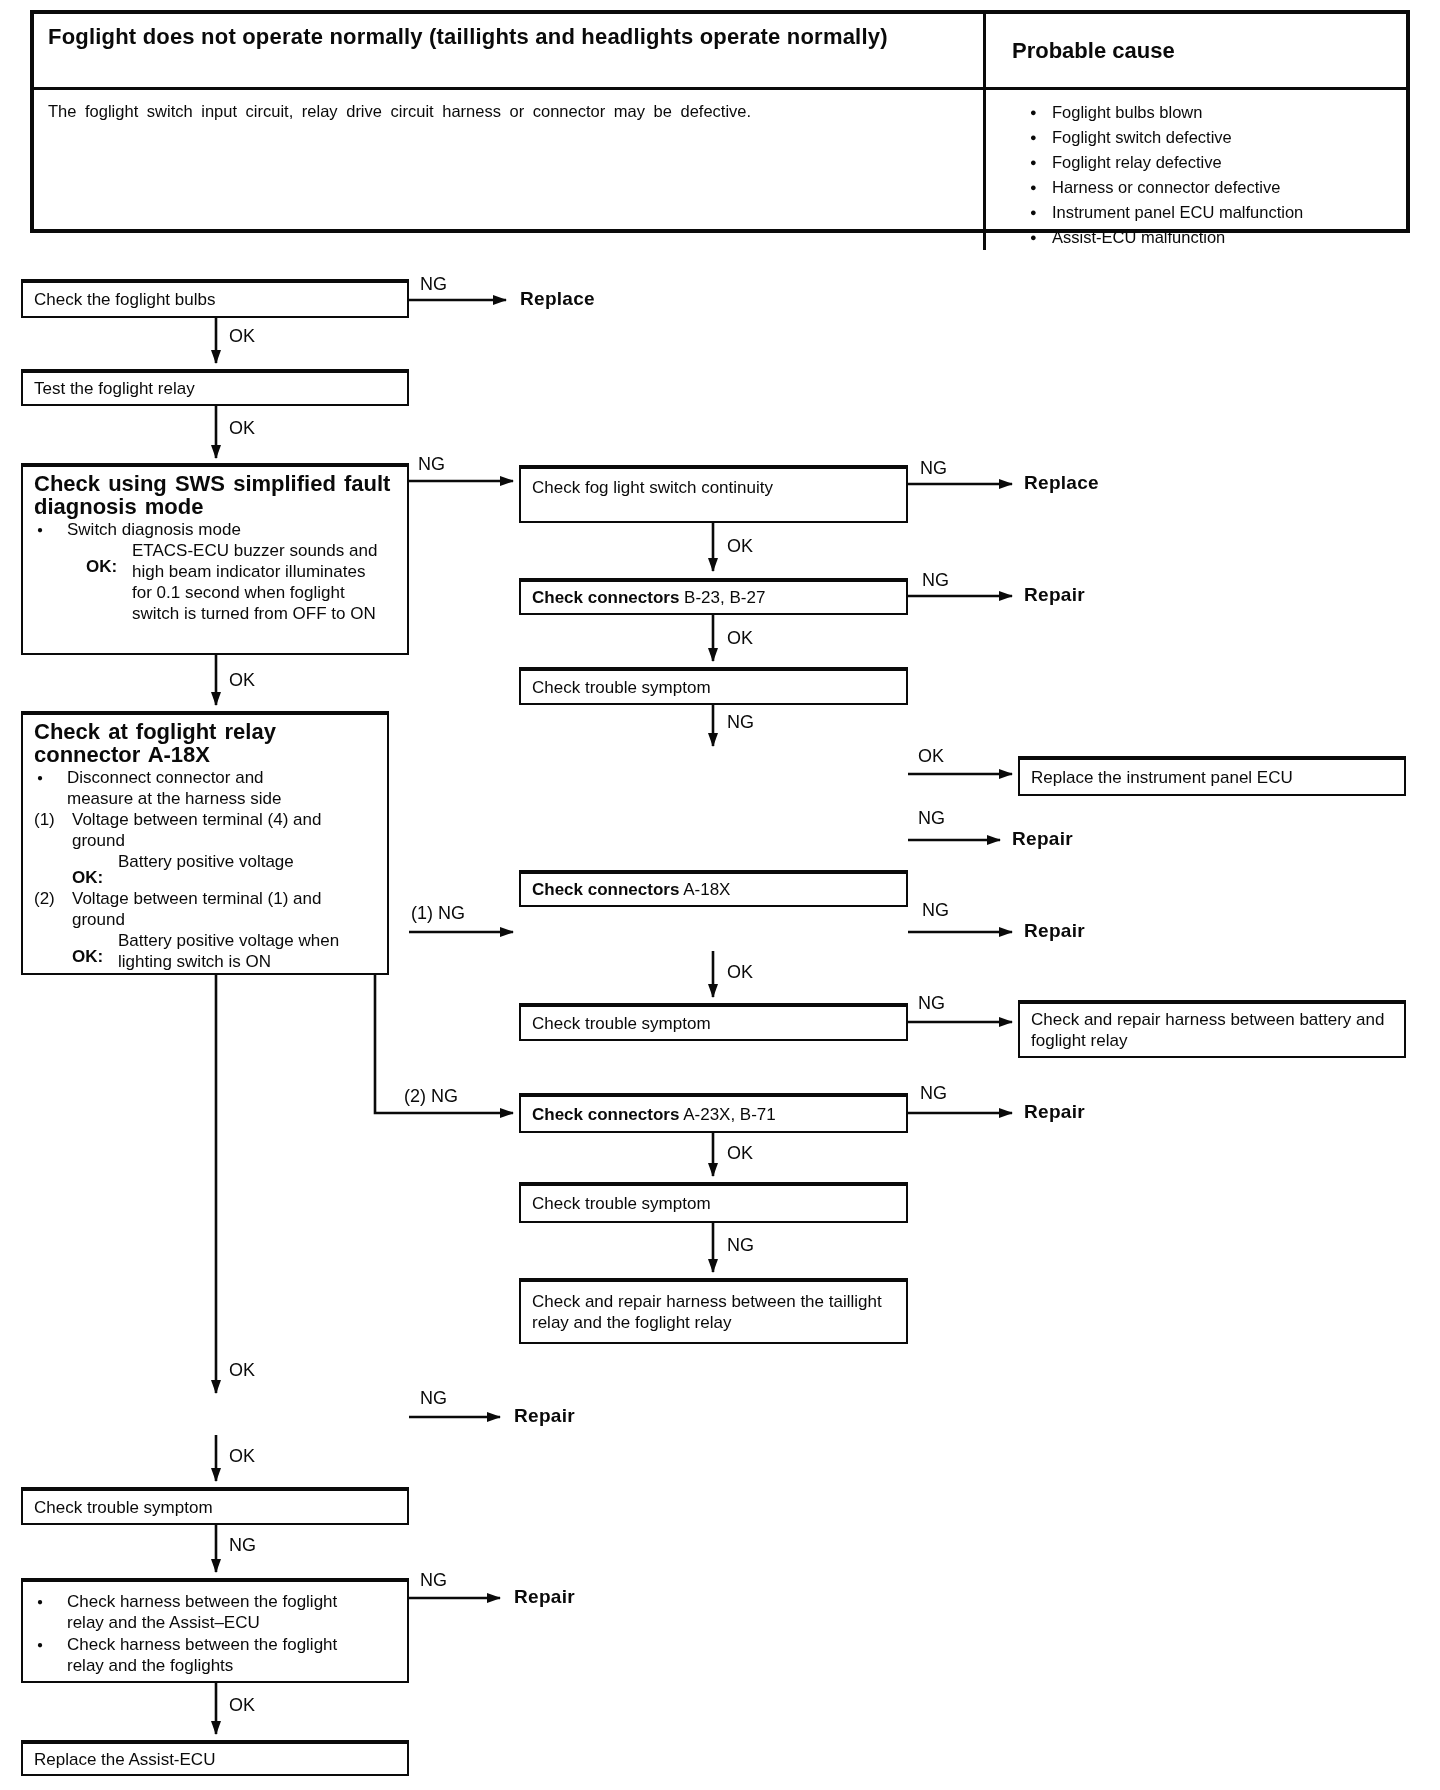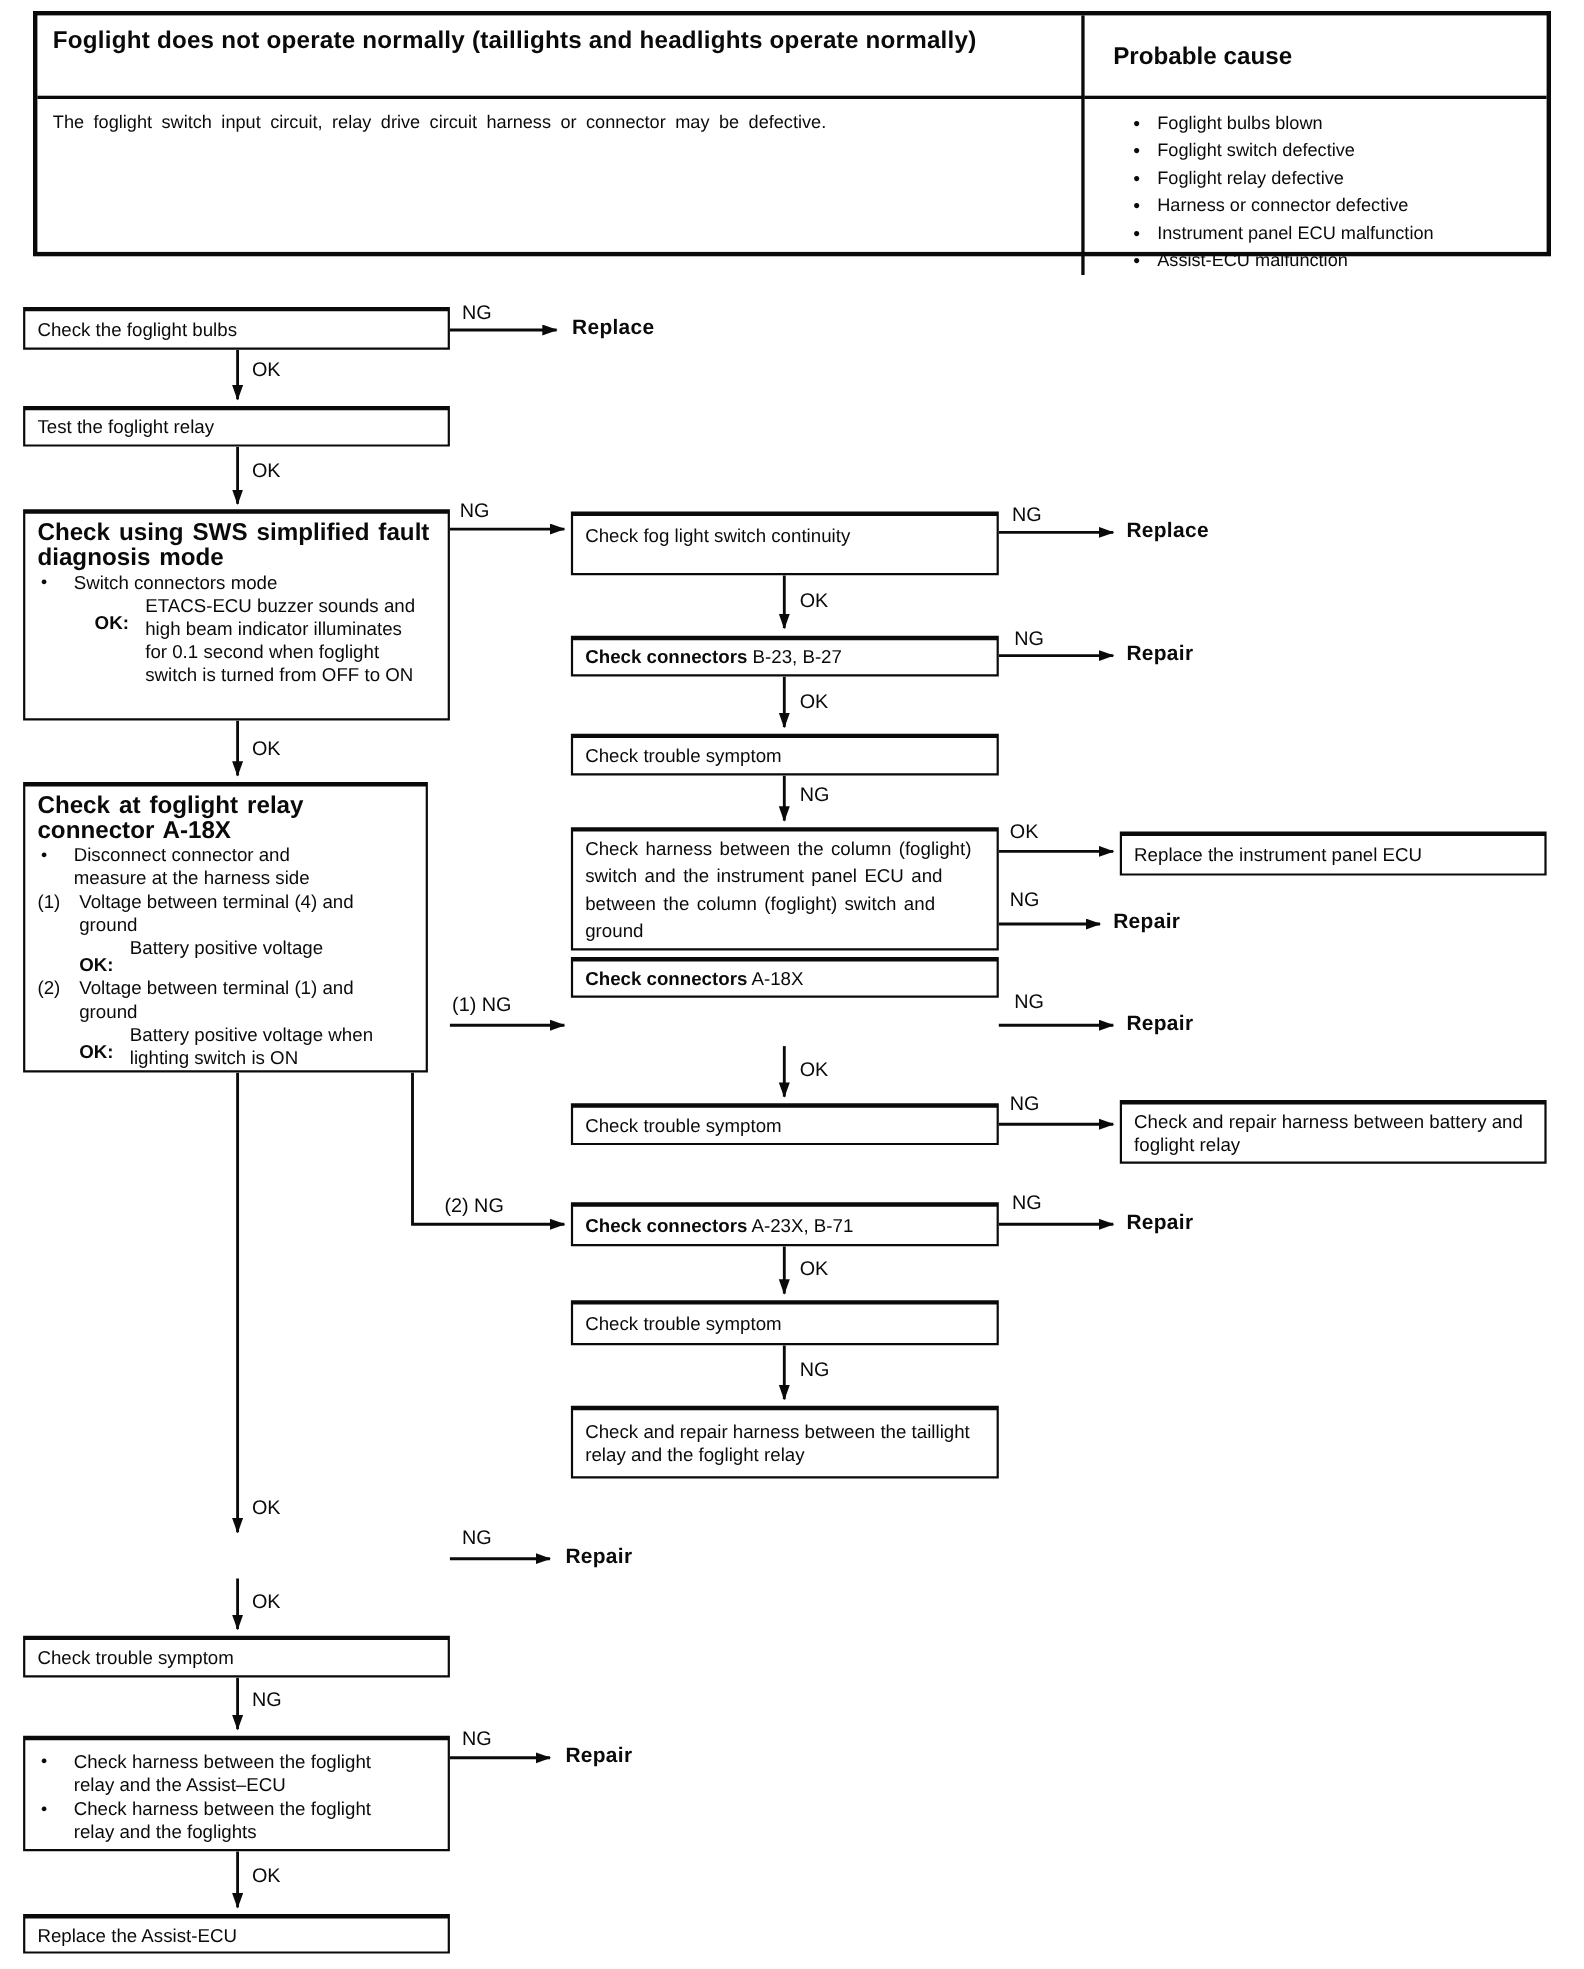--- a/index.html
+++ b/index.html
@@ -114,21 +114,21 @@
   </div>
 
   <div class="box single" style="left:21px;top:369px;width:388px;height:37px">
     <span>Test the foglight relay</span>
   </div>
 
   <div class="box" style="left:21px;top:463px;width:388px;height:192px">
     <div class="btitle">Check using SWS simplified fault diagnosis mode</div>
     <div class="brow">
       <span class="bdot">●</span>
-      <span style="width:300px">Switch connectors mode</span>
+      <span style="width:300px">Switch diagnosis mode</span>
     </div>
     <div class="okrow">
       <span class="okl">OK:</span>
       <span style="width:252px">ETACS-ECU buzzer sounds and high beam indicator illuminates for 0.1 second when foglight switch is turned from OFF to ON</span>
     </div>
   </div>
 
   <div class="box" style="left:21px;top:711px;width:368px;height:264px">
     <div class="btitle">Check at foglight relay connector A-18X</div>
     <div class="brow">
@@ -158,23 +158,20 @@
   </div>
 
   <div class="box single" style="left:519px;top:578px;width:389px;height:37px">
     <span><span class="bld">Check connectors</span><span> B-23, B-27</span></span>
   </div>
 
   <div class="box single" style="left:519px;top:667px;width:389px;height:38px">
     <span>Check trouble symptom</span>
   </div>
 
-  <div class="box single" style="left:519px;top:752px;width:389px;height:112px;line-height:25px;word-spacing:2px">
-    <span>Check harness between the column (foglight) switch and the instrument panel ECU and between the column (foglight) switch and ground</span>
-  </div>
 
   <div class="box single" style="left:519px;top:870px;width:389px;height:37px">
     <span><span class="bld">Check connectors</span><span> A-18X</span></span>
   </div>
 
   <div class="box single" style="left:519px;top:1003px;width:389px;height:38px">
     <span>Check trouble symptom</span>
   </div>
 
   <div class="box single" style="left:519px;top:1093px;width:389px;height:40px">

